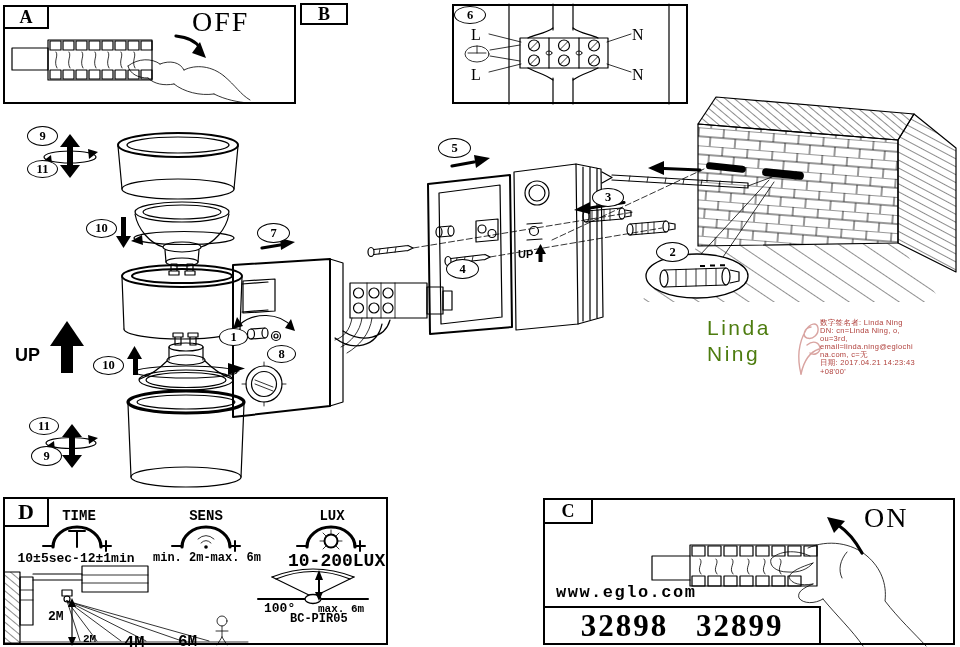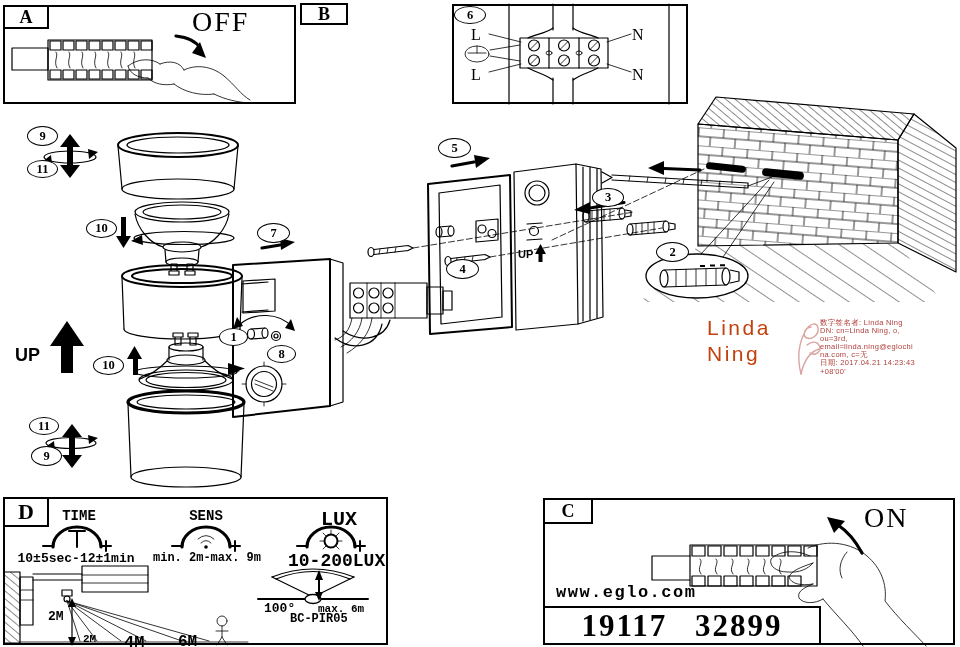--- a/index.html
+++ b/index.html
@@ -25,21 +25,21 @@
       font:600 12.5px "Liberation Serif",serif;z-index:5;}
   .t{position:absolute;color:#000;white-space:pre;z-index:4;}
   .serifb{font-weight:normal;font-family:"Liberation Serif",serif;}
   .monob{font-weight:bold;font-family:"Liberation Mono","DejaVu Sans Mono",monospace;}
   .ctr{text-align:center;}
   .models{position:absolute;border:2px solid #000;box-sizing:border-box;background:#fff;
           display:flex;align-items:center;justify-content:center;z-index:4;
           font:bold 31px "Liberation Serif",serif;letter-spacing:2px;word-spacing:18px;}
   .cert{position:absolute;color:#b0403c;font:7.5px "Liberation Sans",sans-serif;
         line-height:8.1px;letter-spacing:.3px;z-index:4;width:140px;}
-  .sig{position:absolute;color:#c2410c;font:21px "Liberation Sans",sans-serif;
+  .sig{position:absolute;color:#4d7c0f;font:21px "Liberation Sans",sans-serif;
        letter-spacing:2.5px;z-index:4;text-align:right;}
 </style>
 </head>
 <body>
 
 <div class="stage">
 
 <svg width="960" height="647" viewBox="0 0 960 647">
   <defs>
     <pattern id="brick" width="25" height="18" patternUnits="userSpaceOnUse" patternTransform="rotate(4.5)">
@@ -406,34 +406,34 @@
     <div>DN: cn=Linda Ning, o,</div>
     <div>ou=3rd,</div>
     <div>email=linda.ning@eglochi</div>
     <div>na.com, c=无</div>
     <div>日期: 2017.04.21 14:23:43</div>
     <div>+08'00'</div>
   </div>
 
   <div class="t monob ctr" style="left:47px;top:508px;width:64px;font-size:14px">TIME</div>
   <div class="t monob ctr" style="left:174px;top:508px;width:64px;font-size:14px">SENS</div>
-  <div class="t monob ctr" style="left:308px;top:508px;width:62px;font-size:20px">LUX</div>
+  <div class="t monob ctr" style="left:301px;top:508px;width:62px;font-size:14px">LUX</div>
   <div class="t monob ctr" style="left:5px;top:551px;width:142px;font-size:13px">10±5sec-12±1min</div>
-  <div class="t monob ctr" style="left:148px;top:551px;width:118px;font-size:12px">min. 2m-max. 9m</div>
+  <div class="t monob ctr" style="left:148px;top:551px;width:118px;font-size:12px">min. 2m-max. 6m</div>
   <div class="t monob ctr" style="left:288px;top:551px;width:86px;font-size:18px">10-200LUX</div>
   <div class="t monob" style="left:48px;top:609px;font-size:13px">2M</div>
   <div class="t monob" style="left:83px;top:633px;font-size:11px">2M</div>
   <div class="t monob" style="left:124px;top:633px;font-size:17px">4M</div>
   <div class="t monob" style="left:178px;top:633px;font-size:16px">6M</div>
   <div class="t monob" style="left:264px;top:601px;font-size:13px">100°</div>
   <div class="t monob" style="left:318px;top:603px;font-size:11px">max. 6m</div>
   <div class="t monob" style="left:290px;top:612px;font-size:12px">BC-PIR05</div>
 
   <div class="t monob" style="left:556px;top:583px;font-size:17px;letter-spacing:1.5px">www.eglo.com</div>
-  <div class="models" style="left:543px;top:606px;width:278px;height:39px">19117 32899</div>
+  <div class="models" style="left:543px;top:606px;width:278px;height:39px">32898 32899</div>
 
   <div class="co" style="left:219px;top:328px;width:29px;height:18px">1</div>
   <div class="co" style="left:656px;top:242px;width:33px;height:20px">2</div>
   <div class="co" style="left:592px;top:188px;width:32px;height:19px">3</div>
   <div class="co" style="left:446px;top:259px;width:33px;height:20px">4</div>
   <div class="co" style="left:438px;top:138px;width:33px;height:20px">5</div>
   <div class="co" style="left:454px;top:6px;width:32px;height:18px">6</div>
   <div class="co" style="left:257px;top:223px;width:33px;height:20px">7</div>
   <div class="co" style="left:267px;top:345px;width:29px;height:18px">8</div>
   <div class="co" style="left:27px;top:126px;width:31px;height:20px">9</div>

